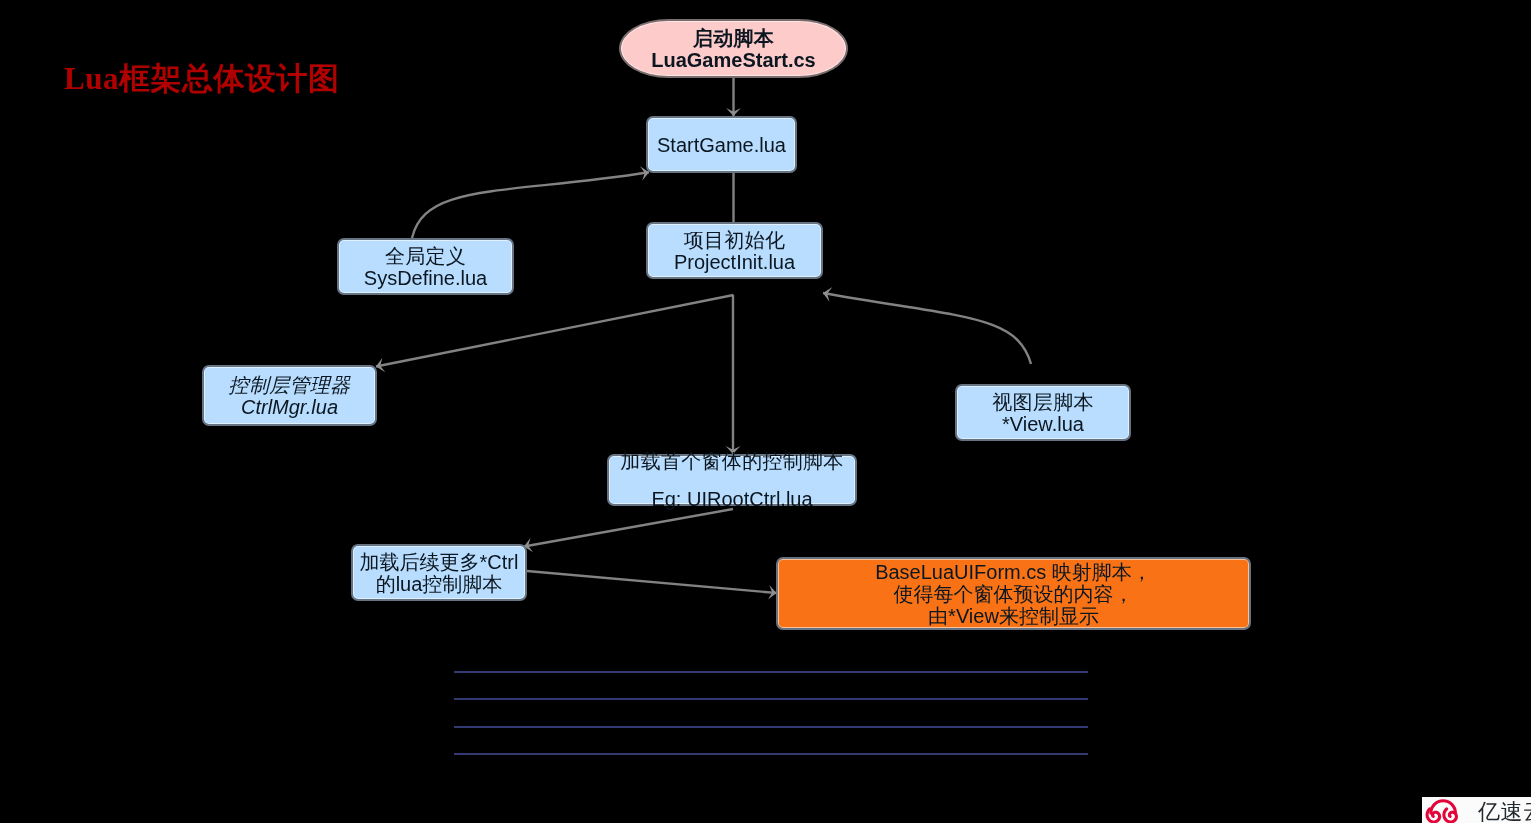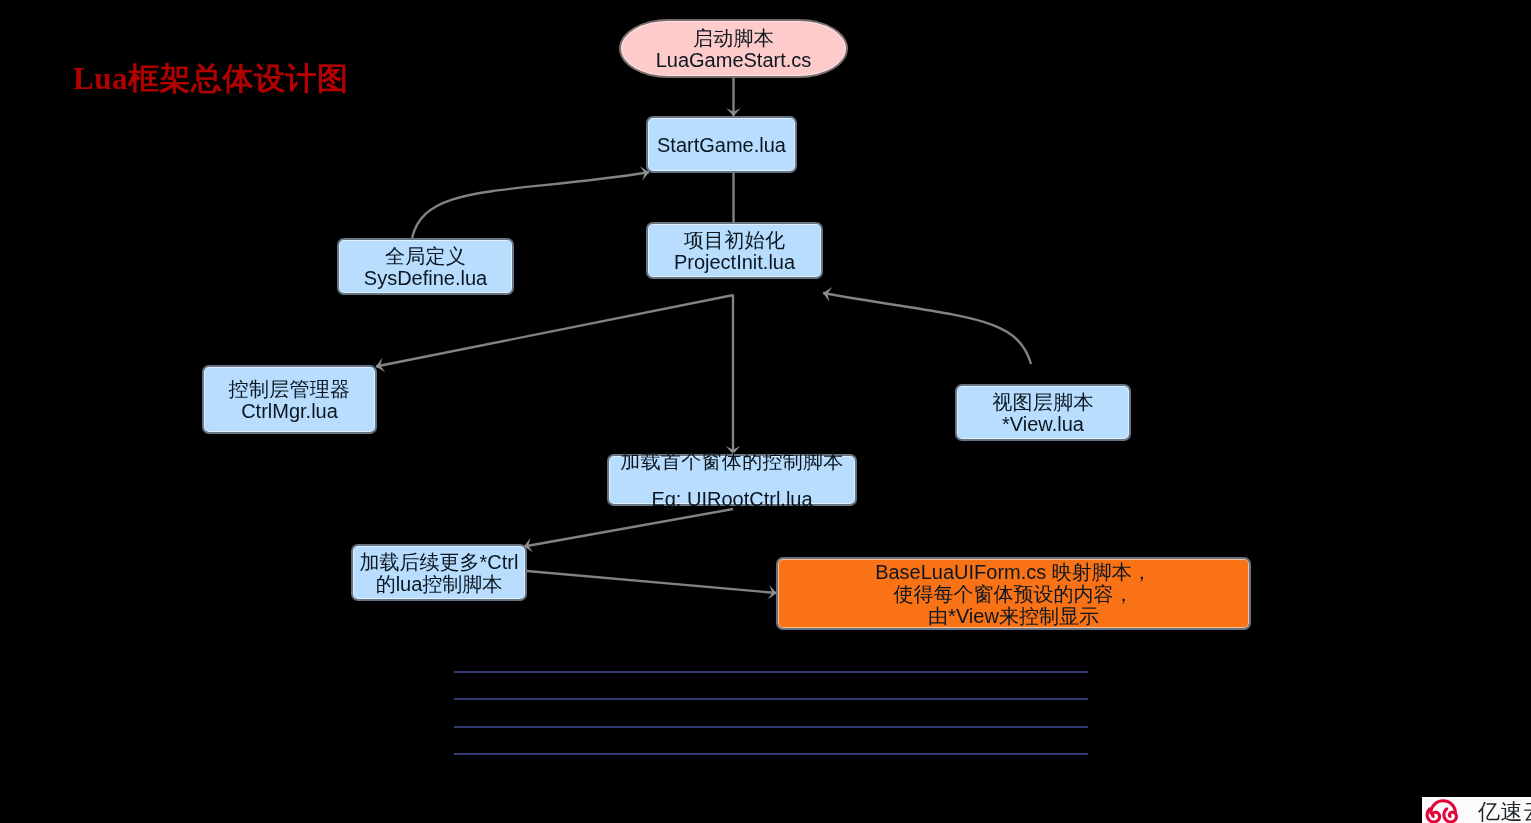--- a/index.html
+++ b/index.html
@@ -19,21 +19,21 @@
   #edges {
     position: absolute;
     left: 0;
     top: 0;
     width: 1531px;
     height: 823px;
     pointer-events: none;
   }
   .title {
     position: absolute;
-    left: 73px;
+    left: 64px;
     top: 61px;
     font-family: "Liberation Serif", serif;
     font-weight: bold;
     font-size: 31px;
     line-height: 36px;
     letter-spacing: 0.5px;
     color: #b00000;
     white-space: nowrap;
   }
   .node {
@@ -102,40 +102,40 @@
       <path d="M733.5,173 L733.5,238" marker-end="url(#ah)"></path>
       <path d="M412,238 C425.2,182.6 503,195 649,172.3" marker-end="url(#ah)"></path>
       <path d="M733.5,295 L376,366.5" marker-end="url(#ah)"></path>
       <path d="M1031,364 C1017.2,314.1 961.4,317.9 823,293" marker-end="url(#ah)"></path>
       <path d="M733,295 L733,454" marker-end="url(#ah)"></path>
       <path d="M733,509 L524,546.5" marker-end="url(#ah)"></path>
       <path d="M527,571 L776.5,593" marker-end="url(#ah)"></path>
     </g>
   </svg>
 
-  <div class="node start" style="left: 619px; top: 19px; width: 229px; height: 59px; background-color: rgb(253, 203, 202); border-color: rgb(122, 109, 110);">
+  <div class="node start" style="left: 619px; top: 19px; width: 229px; height: 59px; background-color: rgb(253, 203, 202); border-color: rgb(122, 109, 110); font-weight: bold;">
     <div class="cjk">启动脚本</div>
     <div>LuaGameStart.cs</div>
   </div>
 
   <div class="node" style="left: 646px; top: 116px; width: 151px; height: 57px; background-color: rgb(184, 221, 254); border-color: rgb(102, 115, 130);">
     <div>StartGame.lua</div>
   </div>
 
   <div class="node" style="left: 337px; top: 238px; width: 177px; height: 57px; background-color: rgb(184, 221, 254); border-color: rgb(102, 115, 130);">
     <div class="cjk">全局定义</div>
     <div>SysDefine.lua</div>
   </div>
 
   <div class="node" style="left: 646px; top: 222px; width: 177px; height: 57px; background-color: rgb(184, 221, 254); border-color: rgb(102, 115, 130);">
     <div class="cjk">项目初始化</div>
     <div>ProjectInit.lua</div>
   </div>
 
-  <div class="node" style="left: 202px; top: 365px; width: 175px; height: 69px; background-color: rgb(184, 221, 254); border-color: rgb(102, 115, 130);">
+  <div class="node" style="left: 202px; top: 365px; width: 175px; height: 61px; background-color: rgb(184, 221, 254); border-color: rgb(102, 115, 130); font-style: italic;">
     <div class="cjk">控制层管理器</div>
     <div>CtrlMgr.lua</div>
   </div>
 
   <div class="node" style="left: 955px; top: 384px; width: 176px; height: 57px; background-color: rgb(184, 221, 254); border-color: rgb(102, 115, 130);">
     <div class="cjk">视图层脚本</div>
     <div>*View.lua</div>
   </div>
 
   <div class="node" style="left: 607px; top: 454px; width: 250px; height: 52px; background-color: rgb(184, 221, 254); border-color: rgb(102, 115, 130); gap: 16px;">

